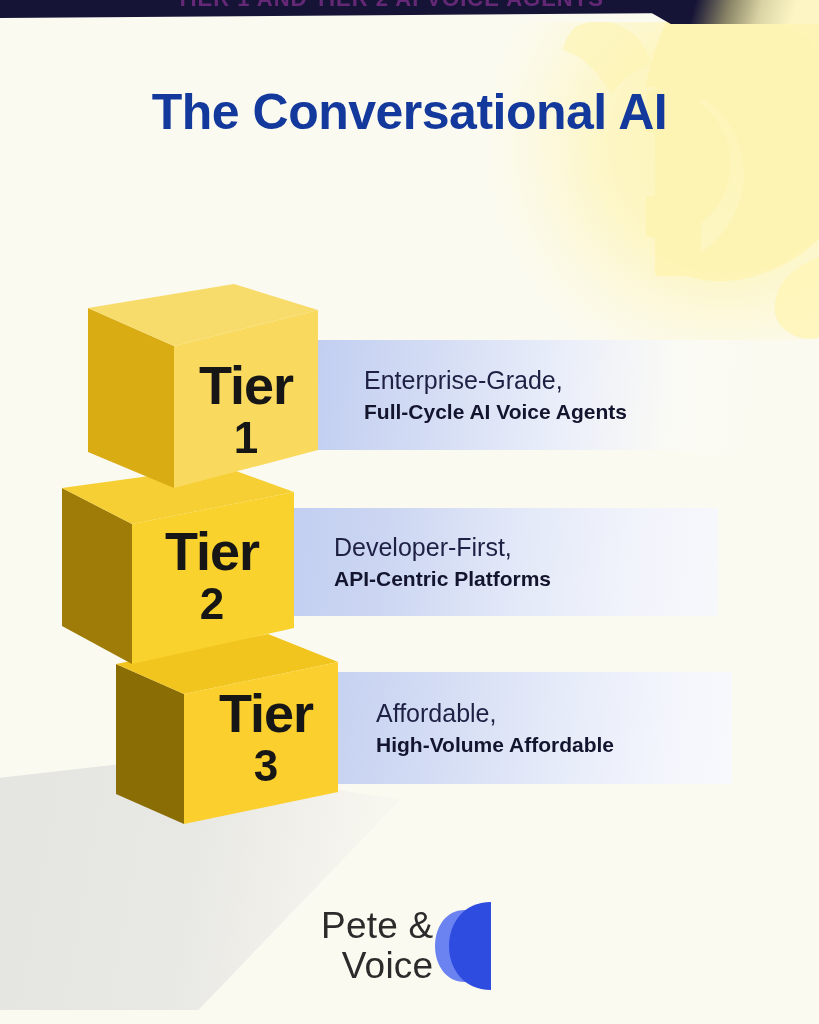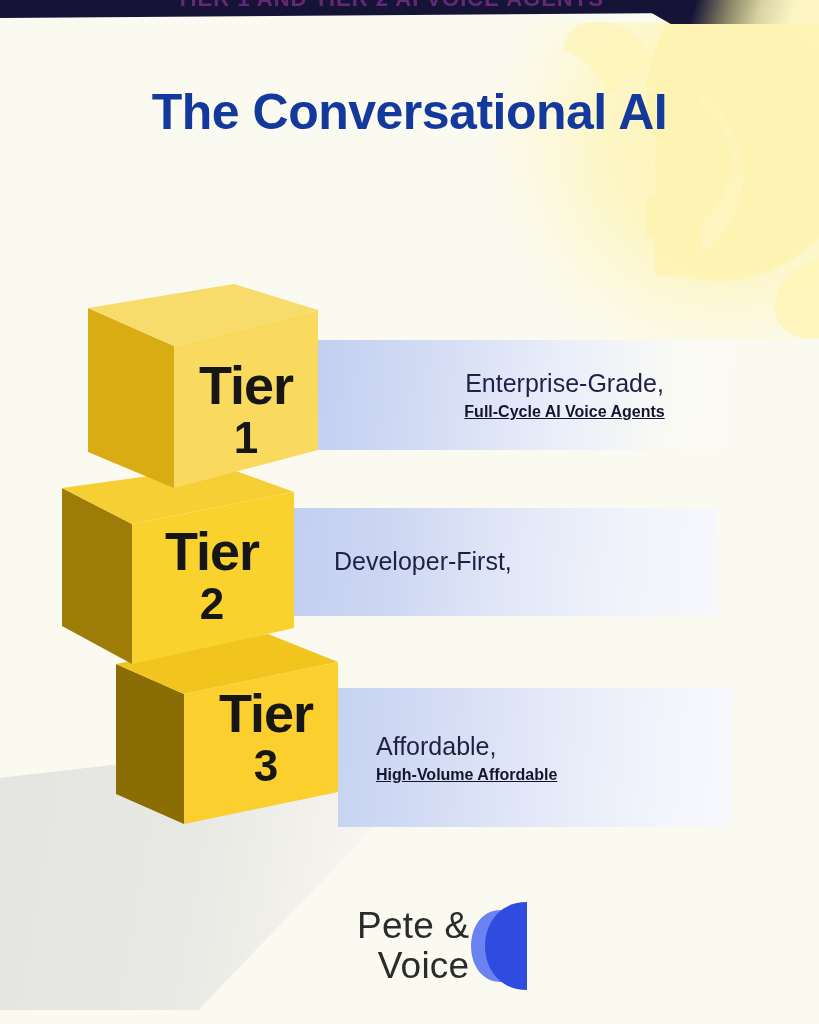--- a/index.html
+++ b/index.html
@@ -70,38 +70,36 @@
     clip-path: polygon(0 8%, 42% 0, 100% 16%, 52% 100%, 0 100%);
     opacity:.95;
   }
 
   
   .panel {
     position:absolute;
     display:flex; flex-direction:column; justify-content:center;
   }
   .panel-line-light { font-size:25px; font-weight:normal; color:#1e2044; letter-spacing:0px; line-height:1.35; }
-  .panel-line-bold  { font-size:16px; font-weight:bold;   color:#13142e; letter-spacing:0px; line-height:1.35;text-decoration:underline; }
+  .panel-line-bold  { font-size:21px; font-weight:bold;   color:#13142e; letter-spacing:0px; line-height:1.35; }
 
   #panel-1 {
     left:318px; top:340px; width:430px; height:110px;
     background:linear-gradient(95deg, #c2cff1 0%, #d3dcf4 26%, #eaeefa 56%, rgba(250,250,246,0.75) 82%, rgba(251,250,241,0) 100%);
-    padding-left:63px;
-    text-align:center;
+    padding-left:46px;
   }
   #panel-2 {
     left:290px; top:508px; width:428px; height:108px;
     background:linear-gradient(95deg, #c2cff1 0%, #ccd6f2 22%, #e2e8f8 52%, #f1f3fb 78%, #f7f8fc 100%);
     padding-left:44px;
   }
   #panel-3 {
-    left:338px; top:672px; width:394px; height:139px;
+    left:338px; top:672px; width:394px; height:112px;
     background:linear-gradient(95deg, #c6d2f1 0%, #d3dcf4 24%, #e6ebf9 56%, #f3f5fc 82%, #f8f9fd 100%);
     padding-left:38px;
-    margin-top:16px;
   }
 
   
   .cube { position:absolute; }
   .cube svg { display:block; overflow:visible; }
   .cube-label {
     position:absolute; text-align:center;
     color:#161616; font-weight:bold; line-height:1.0;
     pointer-events:none;
   }
@@ -110,21 +108,21 @@
 
   #cube-1 { left:88px; top:284px; }
   #cube-1 .cube-label { left:88px; top:74px; width:140px; }
   #cube-2 { left:62px; top:466px; }
   #cube-2 .cube-label { left:80px; top:58px; width:140px; }
   #cube-3 { left:116px; top:634px; }
   #cube-3 .cube-label { left:80px; top:52px; width:140px; }
 
   
   #logo { position:absolute; left:321px; top:900px; display:flex; align-items:center; }
-  #logo-text { text-align:right; color:#2b2b2b;margin-left:36px; }
+  #logo-text { text-align:right; color:#2b2b2b; }
   #logo-text span { display:block; font-size:37px; font-weight:300; line-height:1.08; letter-spacing:0.2px; }
   #logo-mark { margin-left:2px; }
 </style>
 </head>
 <body>
 
 <div id="bg-soft-glow"></div>
 
 <svg id="bg-watermark" viewBox="0 0 430 430">
   <g fill="#fdf4b4" opacity="0.95">
@@ -151,20 +149,21 @@
 </div>
 
 <div id="floor-shadow"></div>
 
 <div class="panel" id="panel-1">
   <div class="panel-line-light">Enterprise-Grade,</div>
   <div class="panel-line-bold">Full-Cycle AI Voice Agents</div>
 </div>
 <div class="panel" id="panel-2">
   <div class="panel-line-light">Developer-First,</div>
+  <div class="panel-line-bold">API-Centric Platforms</div>
 </div>
 <div class="panel" id="panel-3">
   <div class="panel-line-light">Affordable,</div>
   <div class="panel-line-bold">High-Volume Affordable</div>
 </div>
 
 <div class="cube" id="cube-3">
   <svg width="230" height="190" viewBox="0 0 230 190">
     <polygon points="0,30 0,160 68,190 68,60" fill="#8a6d05"></polygon>
     <polygon points="0,30 152,0 222,28 68,60" fill="#f1c41e"></polygon>

